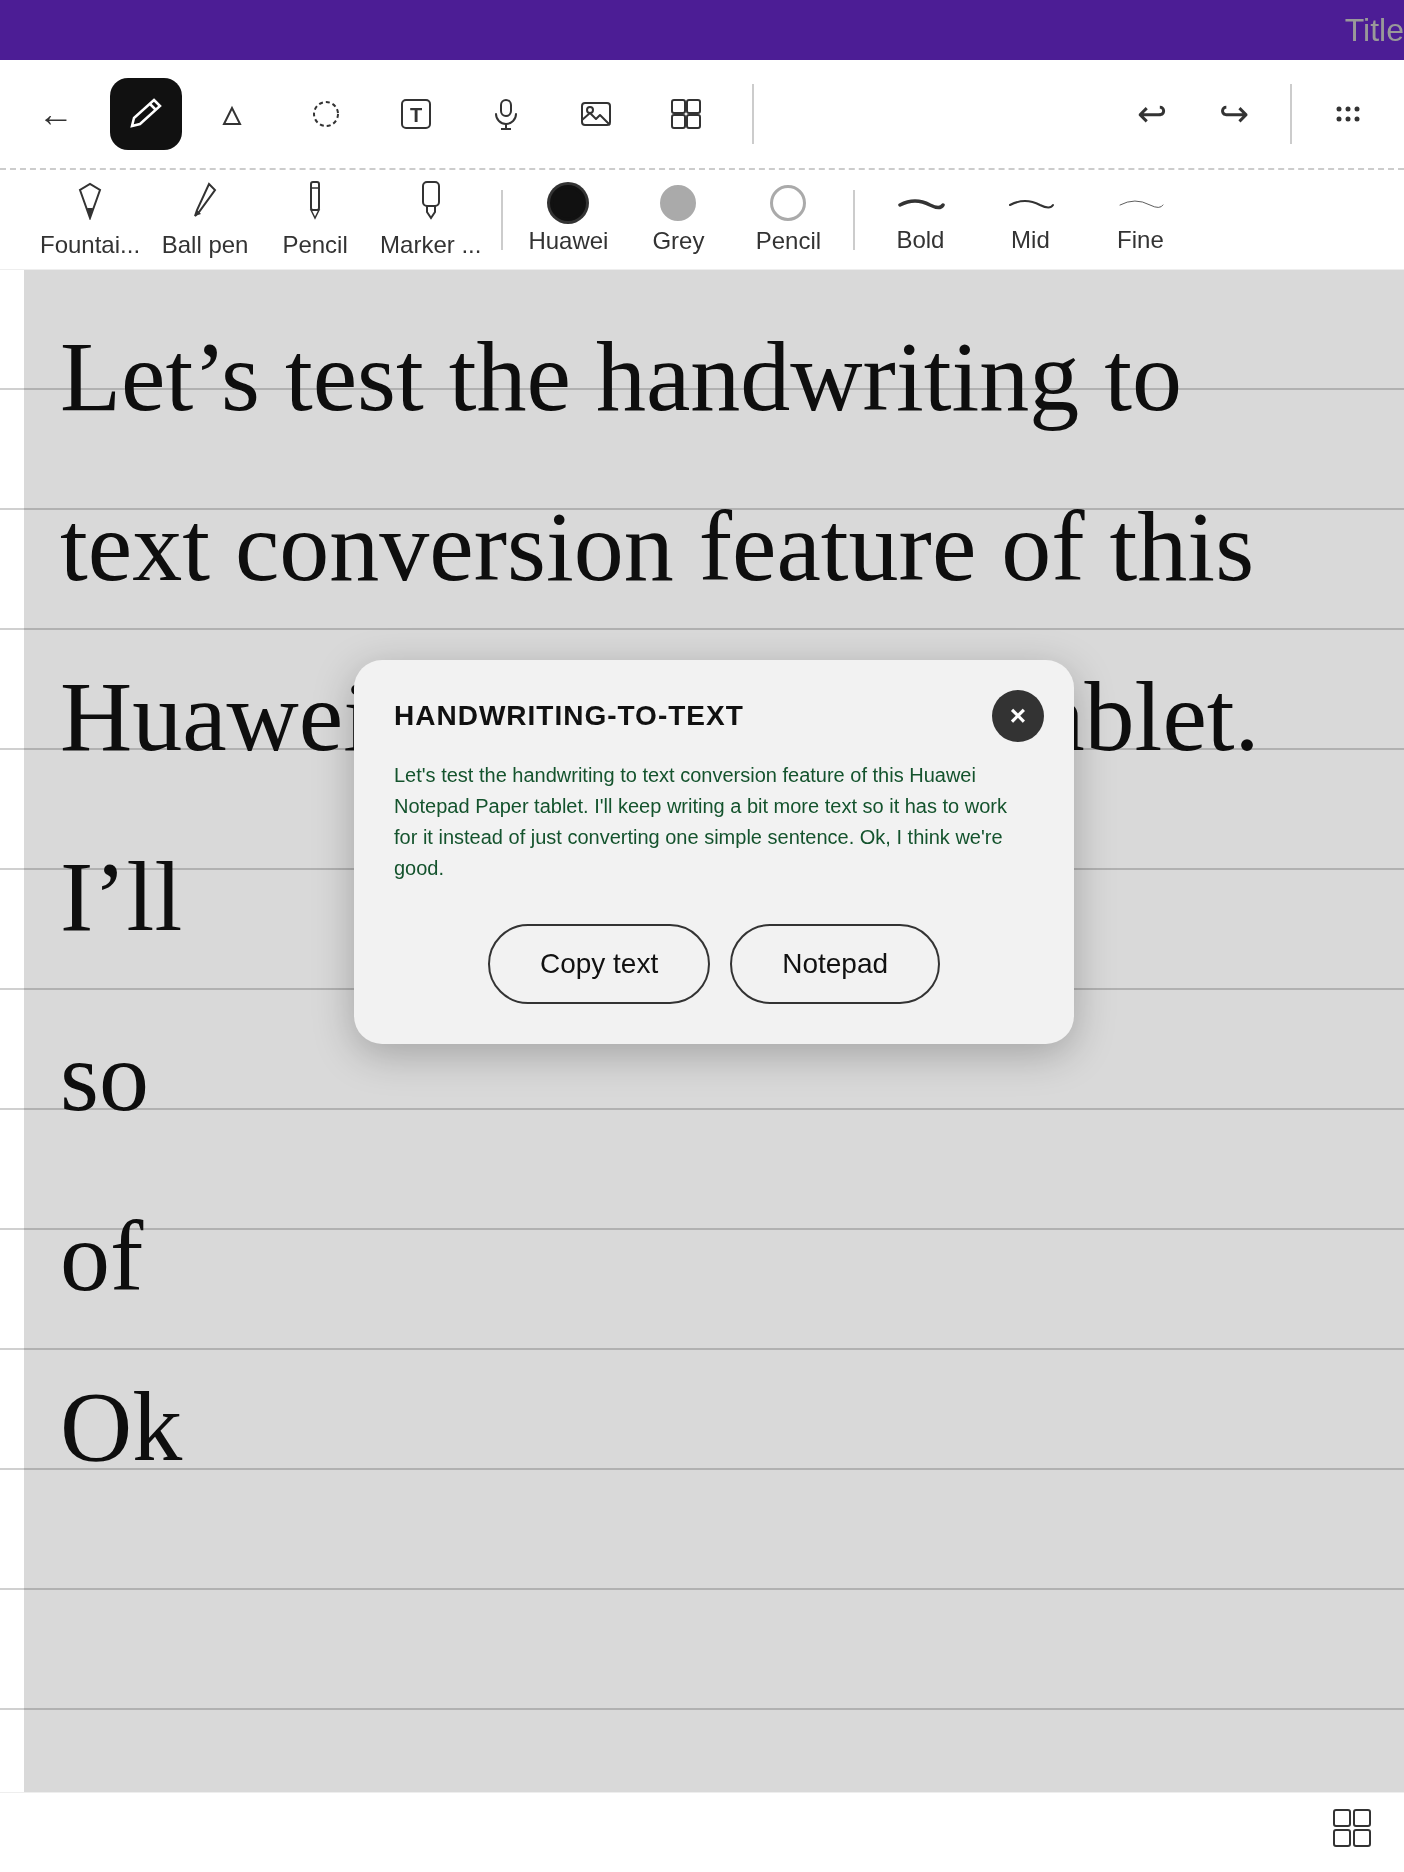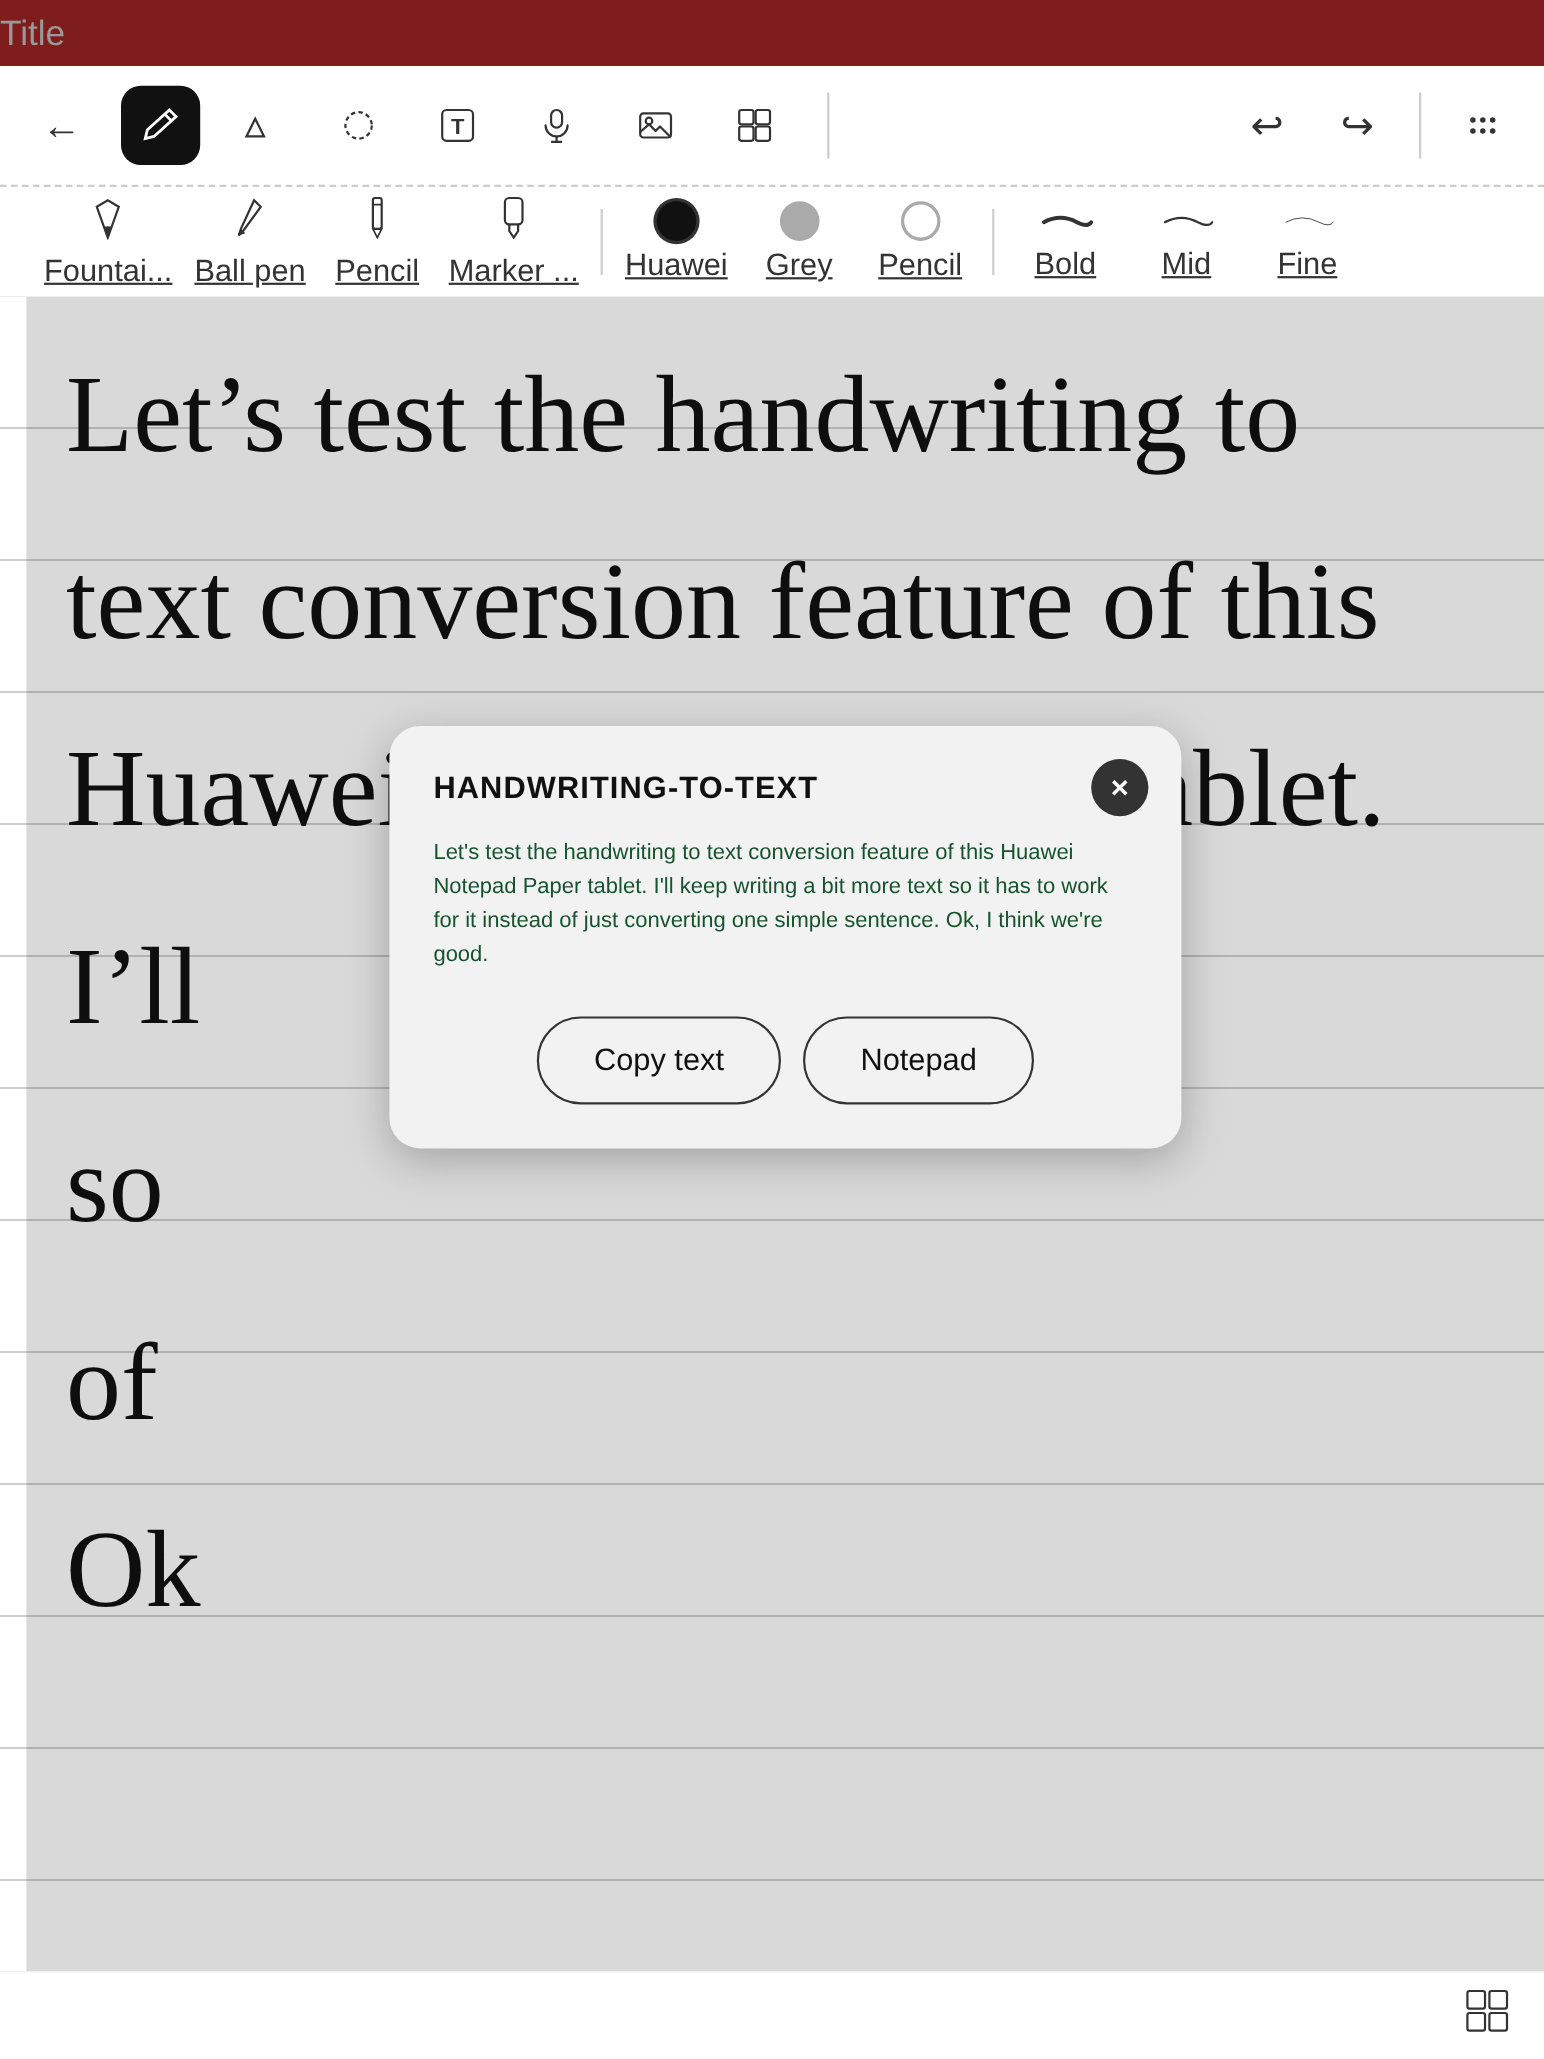--- a/index.html
+++ b/index.html
@@ -11,22 +11,23 @@
       background: #fff;
       font-family: -apple-system, 'Helvetica Neue', sans-serif;
       position: relative;
     }
 
     
     .title-bar {
       height: 60px;
       display: flex;
       align-items: center;
-      justify-content: flex-start;
-      background: #7f1d1d;
+      justify-content: flex-end;
+      background: #4c1d95;
+      padding-left: 35px;
     }
 
     .title-bar span {
       font-size: 32px;
       color: #999;
     }
 
     
     .toolbar {
       height: 110px;
@@ -98,23 +99,22 @@
       cursor: pointer;
       padding: 6px 10px;
     }
 
     .sub-tool .icon-wrap {
       font-size: 34px;
       line-height: 1;
     }
 
     .sub-tool .label {
-      font-size: 28px;
+      font-size: 24px;
       color: #333;
-      text-decoration: underline;
     }
 
     .sub-tool-divider {
       width: 2px;
       height: 60px;
       background: #ccc;
       margin: 0 10px;
     }
 
     

